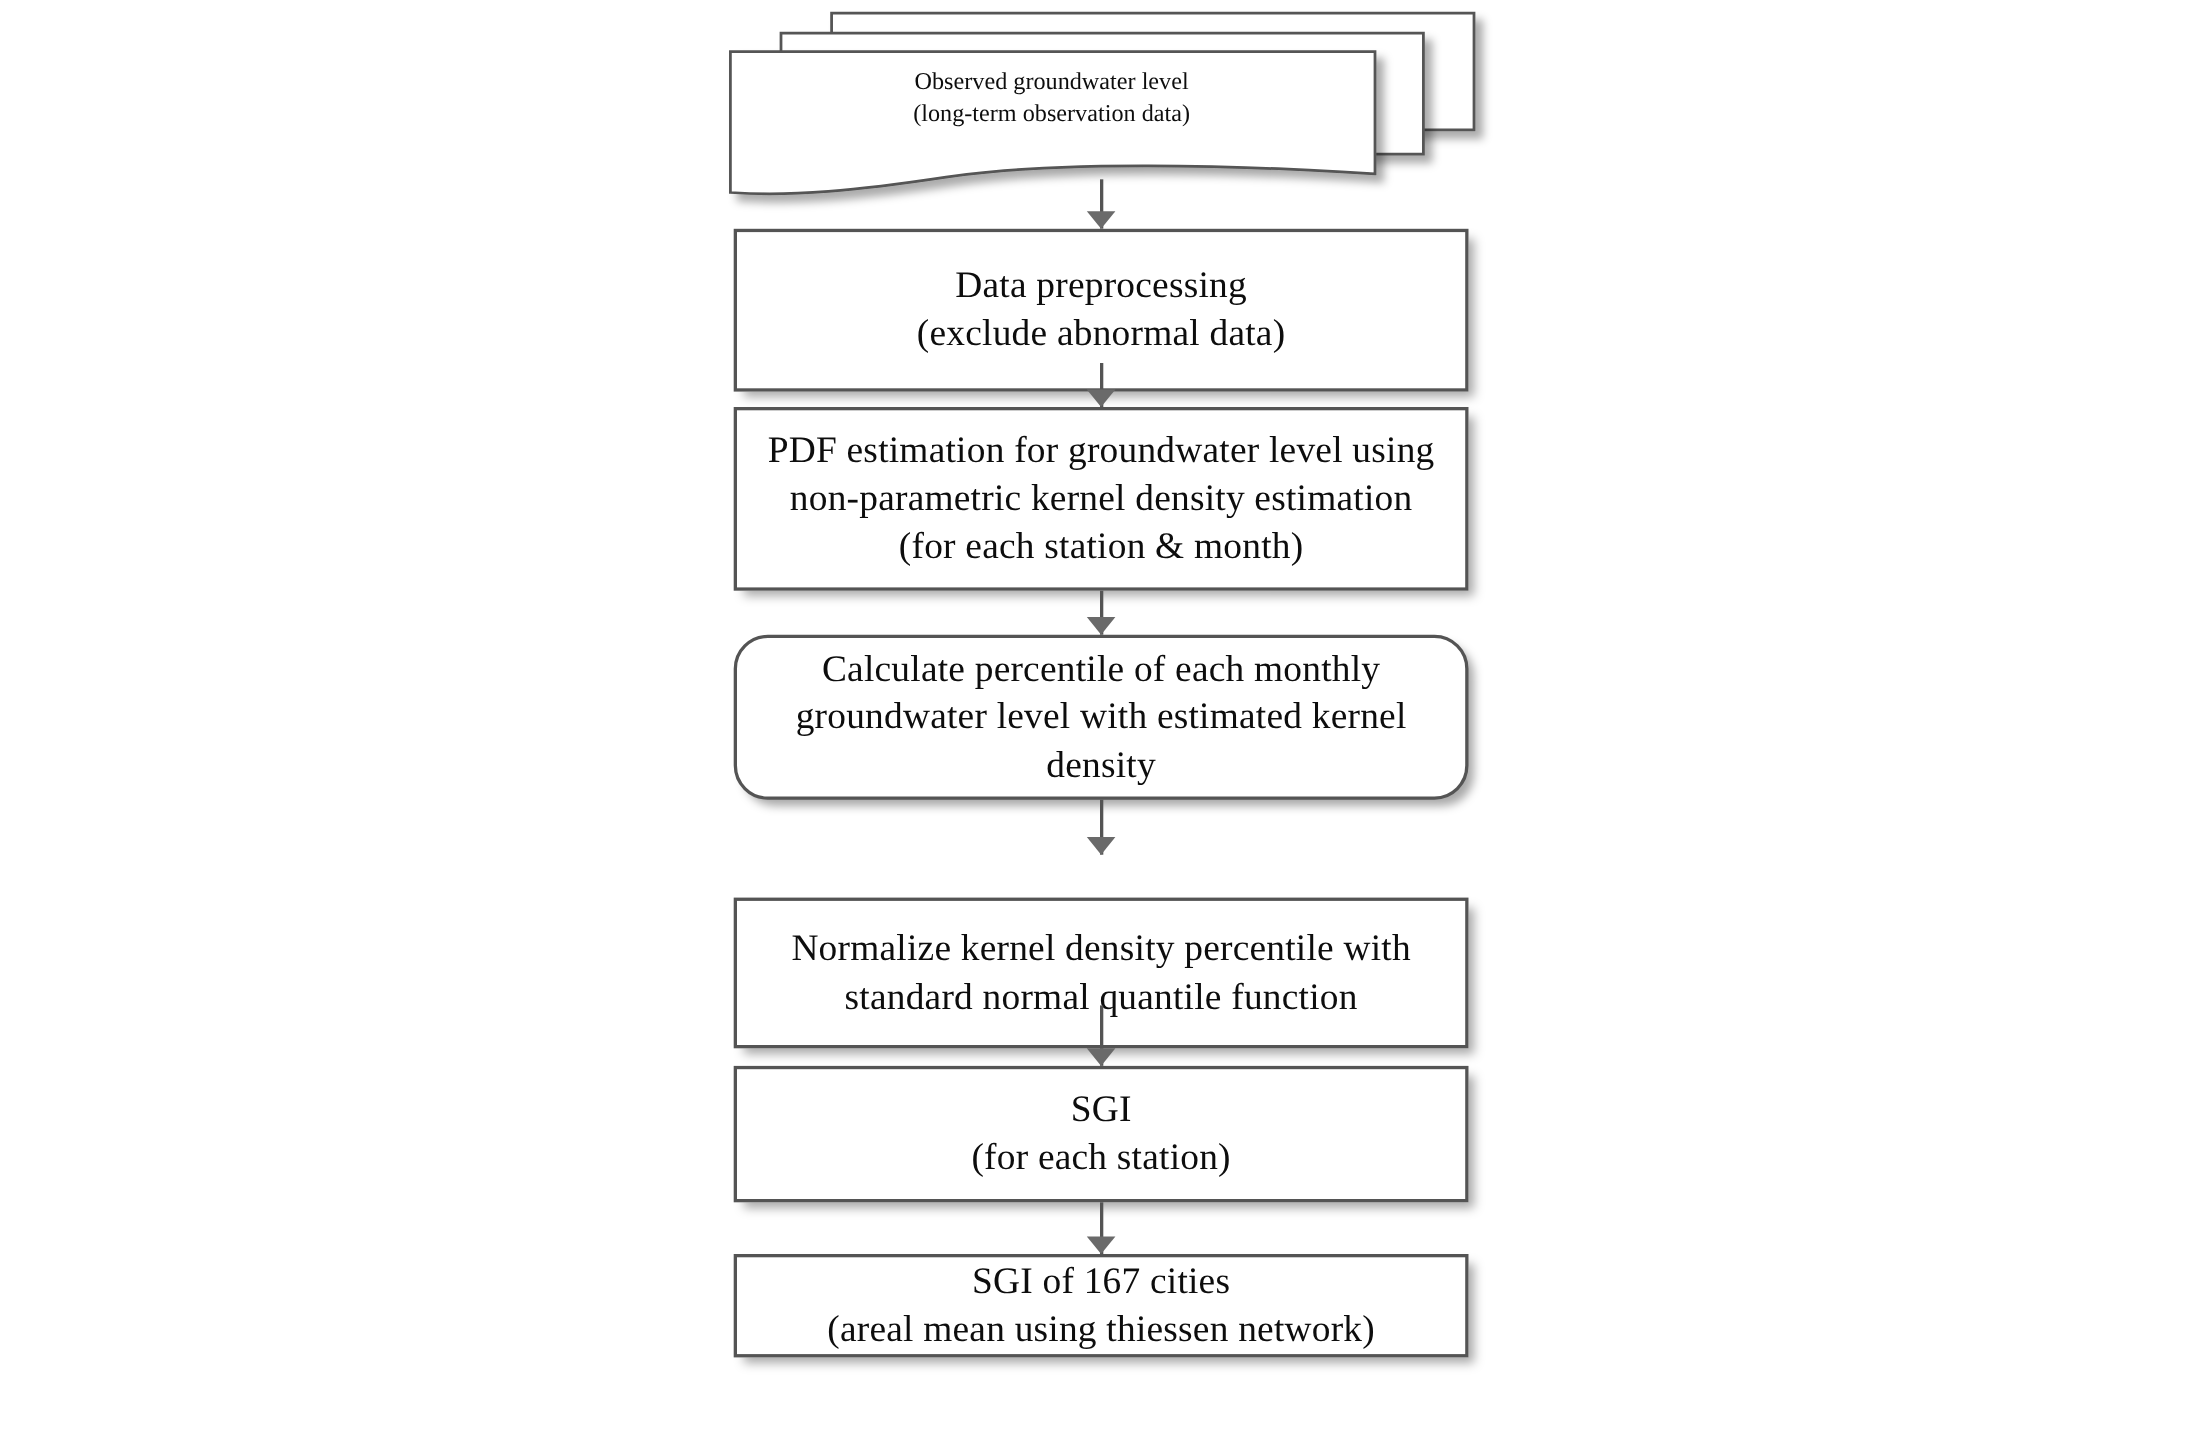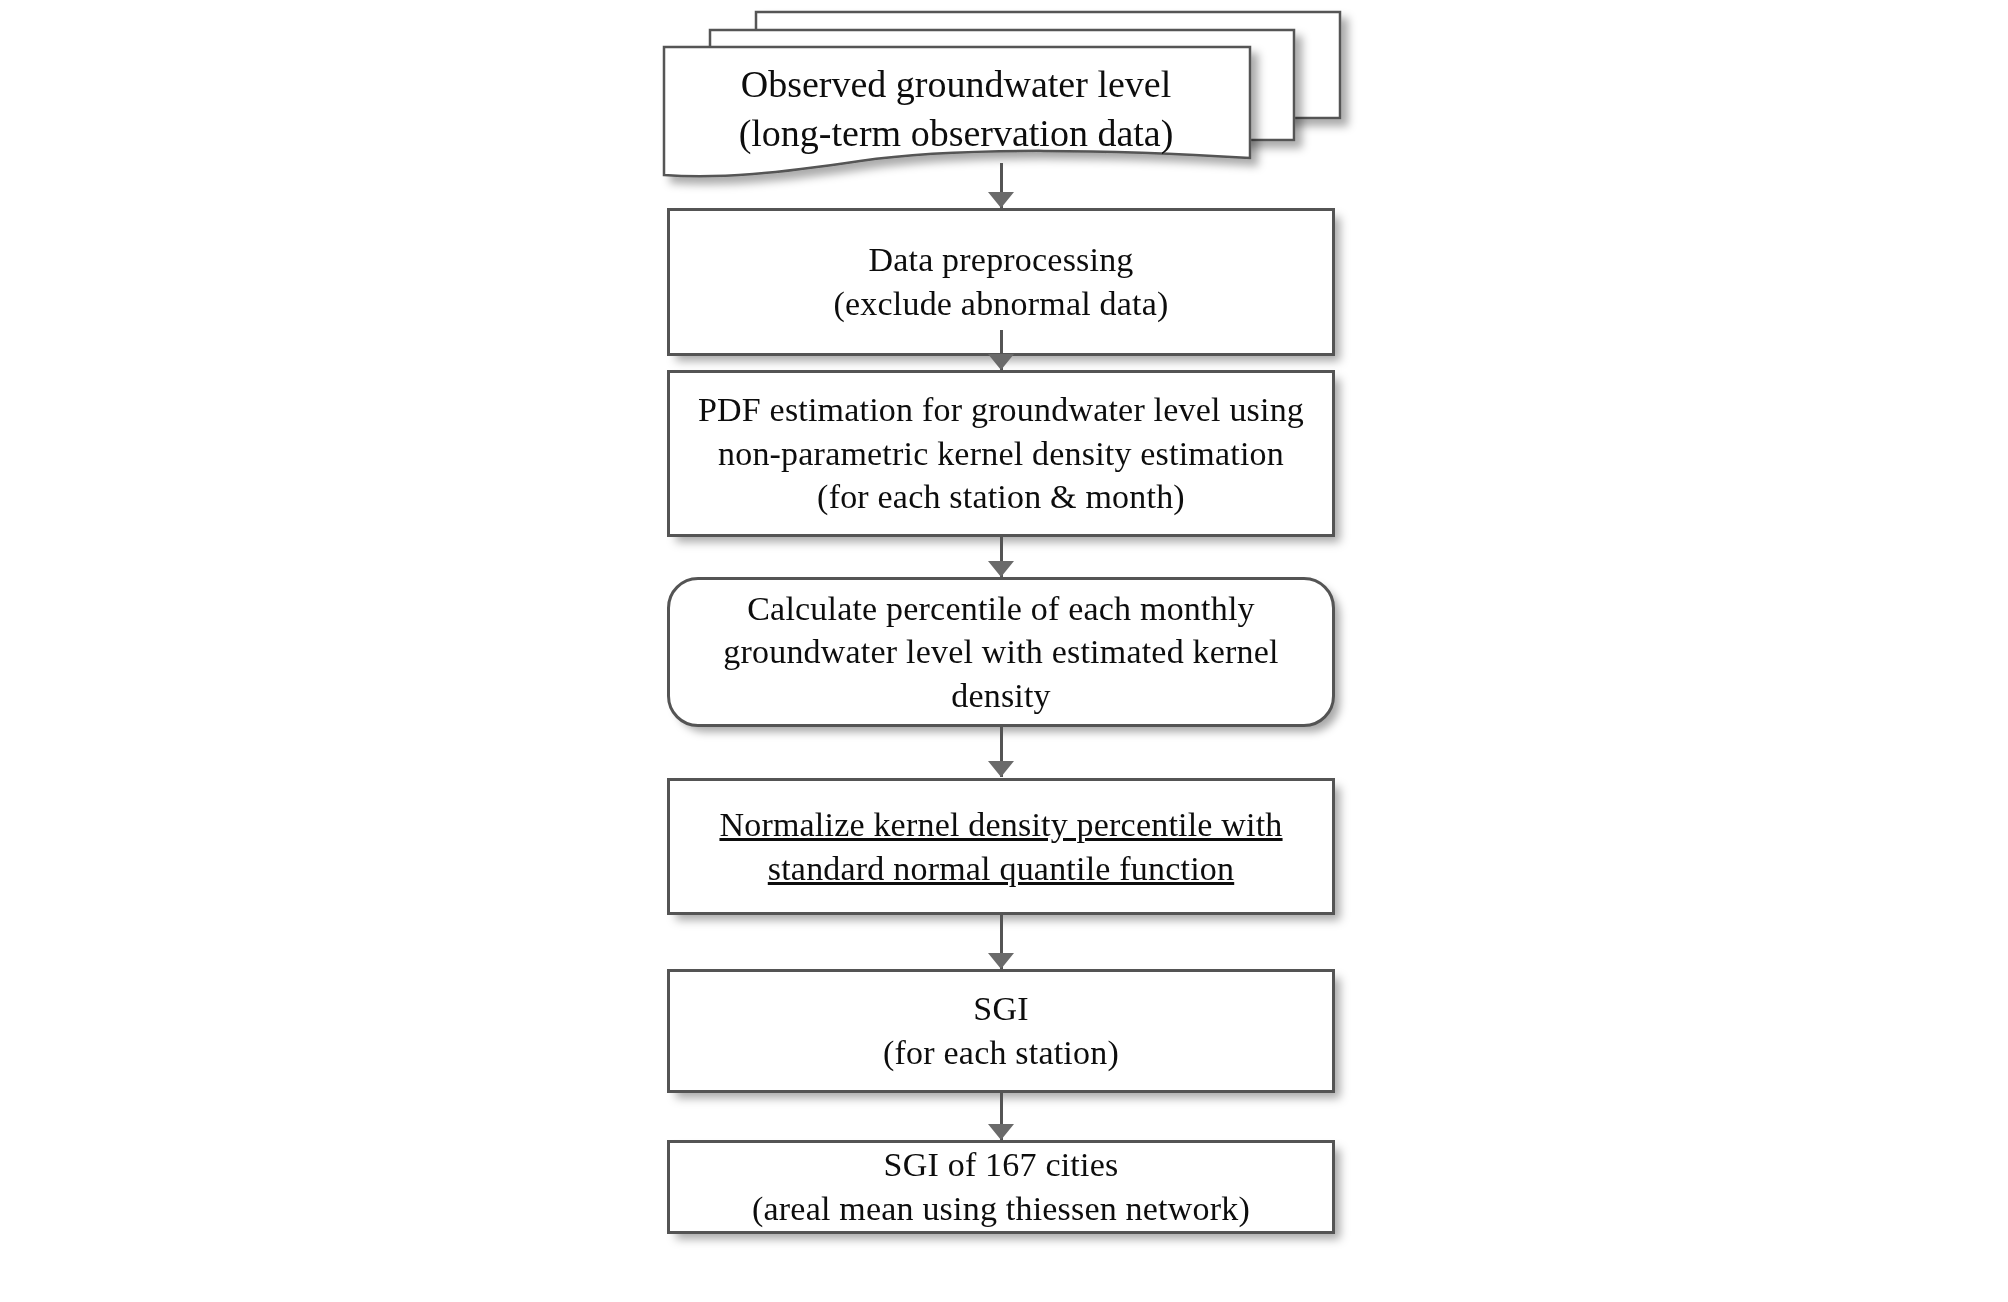--- a/index.html
+++ b/index.html
@@ -53,21 +53,21 @@
     height: 200px;
     pointer-events: none;
   }
   .doc-label {
     position: absolute;
     left: 664px;
     top: 60px;
     width: 584px;
     text-align: center;
     color: #0d0d0d;
-    font-size: 38px;
+    font-size: 22px;
     line-height: 1.30;
     white-space: nowrap;
   }
   .doc-label div { white-space: nowrap; }
 
   
   .arrow {
     position: absolute;
     pointer-events: none;
   }
@@ -157,21 +157,21 @@
       <div>groundwater level with estimated kernel</div>
       <div>density</div>
     </div>
   </div>
 
   <div class="arrow" style="left:667px; top:727px; width:668px; height:50px;">
     <div class="shaft" style="height:50px;"></div>
     <div class="head"></div>
   </div>
 
-  <div class="node" style="left:667px; top:778px; width:668px; height:137px;text-decoration:underline;">
+  <div class="node" style="left:667px; top:816px; width:668px; height:137px;">
     <div class="lines">
       <div>Normalize kernel density percentile with</div>
       <div>standard normal quantile function</div>
     </div>
   </div>
 
   <div class="arrow" style="left:667px; top:914px; width:668px; height:55px;">
     <div class="shaft" style="height:55px;"></div>
     <div class="head"></div>
   </div>

